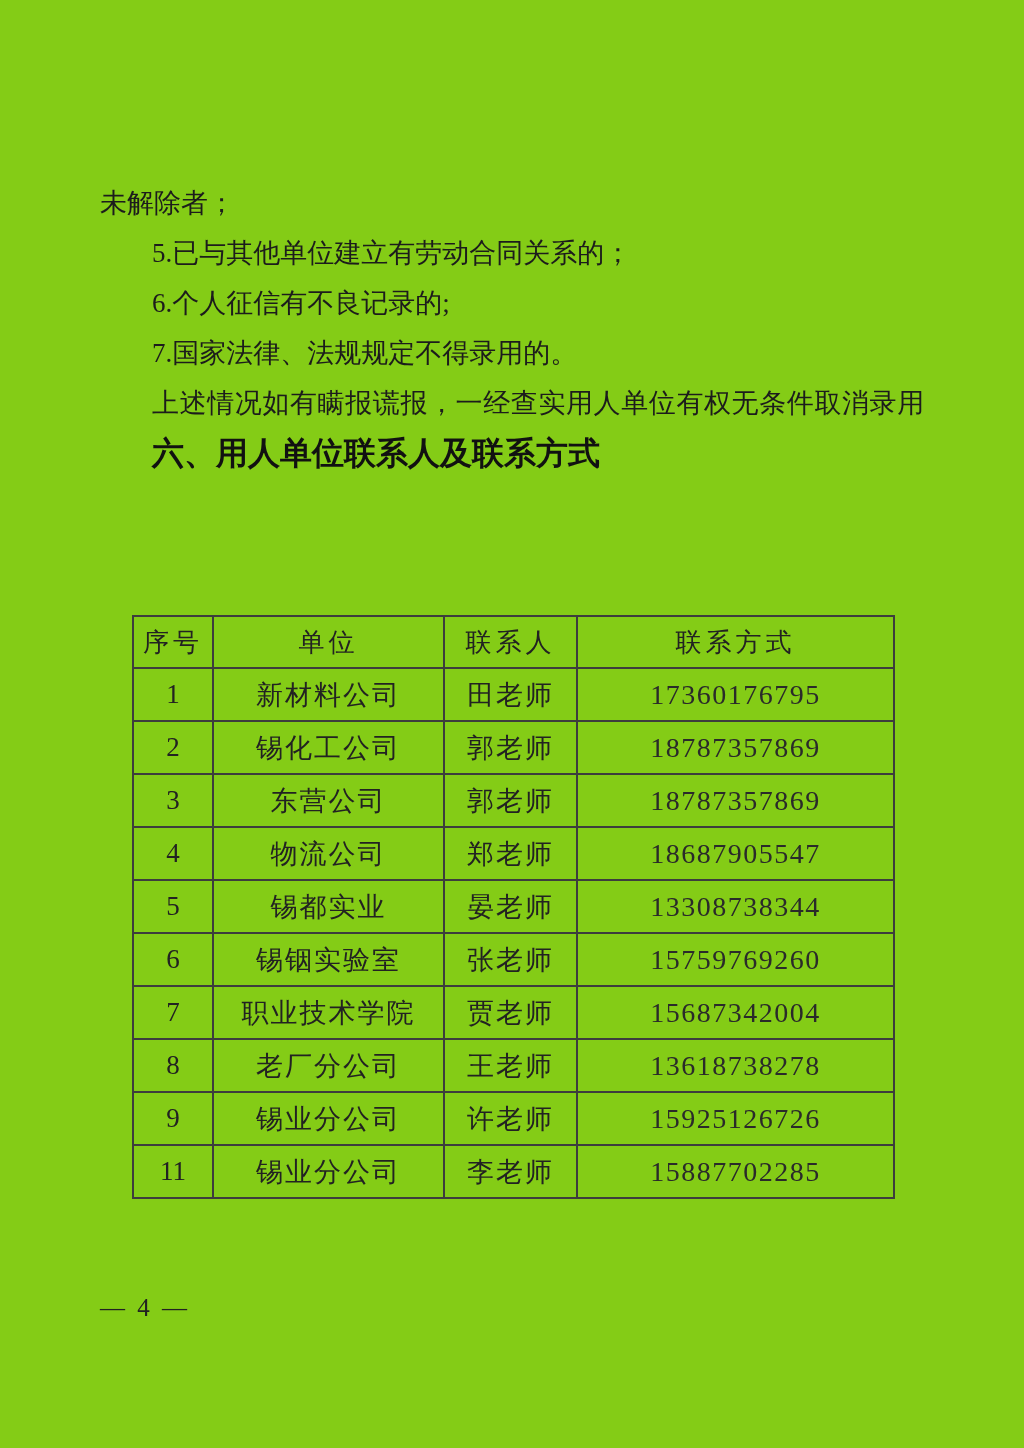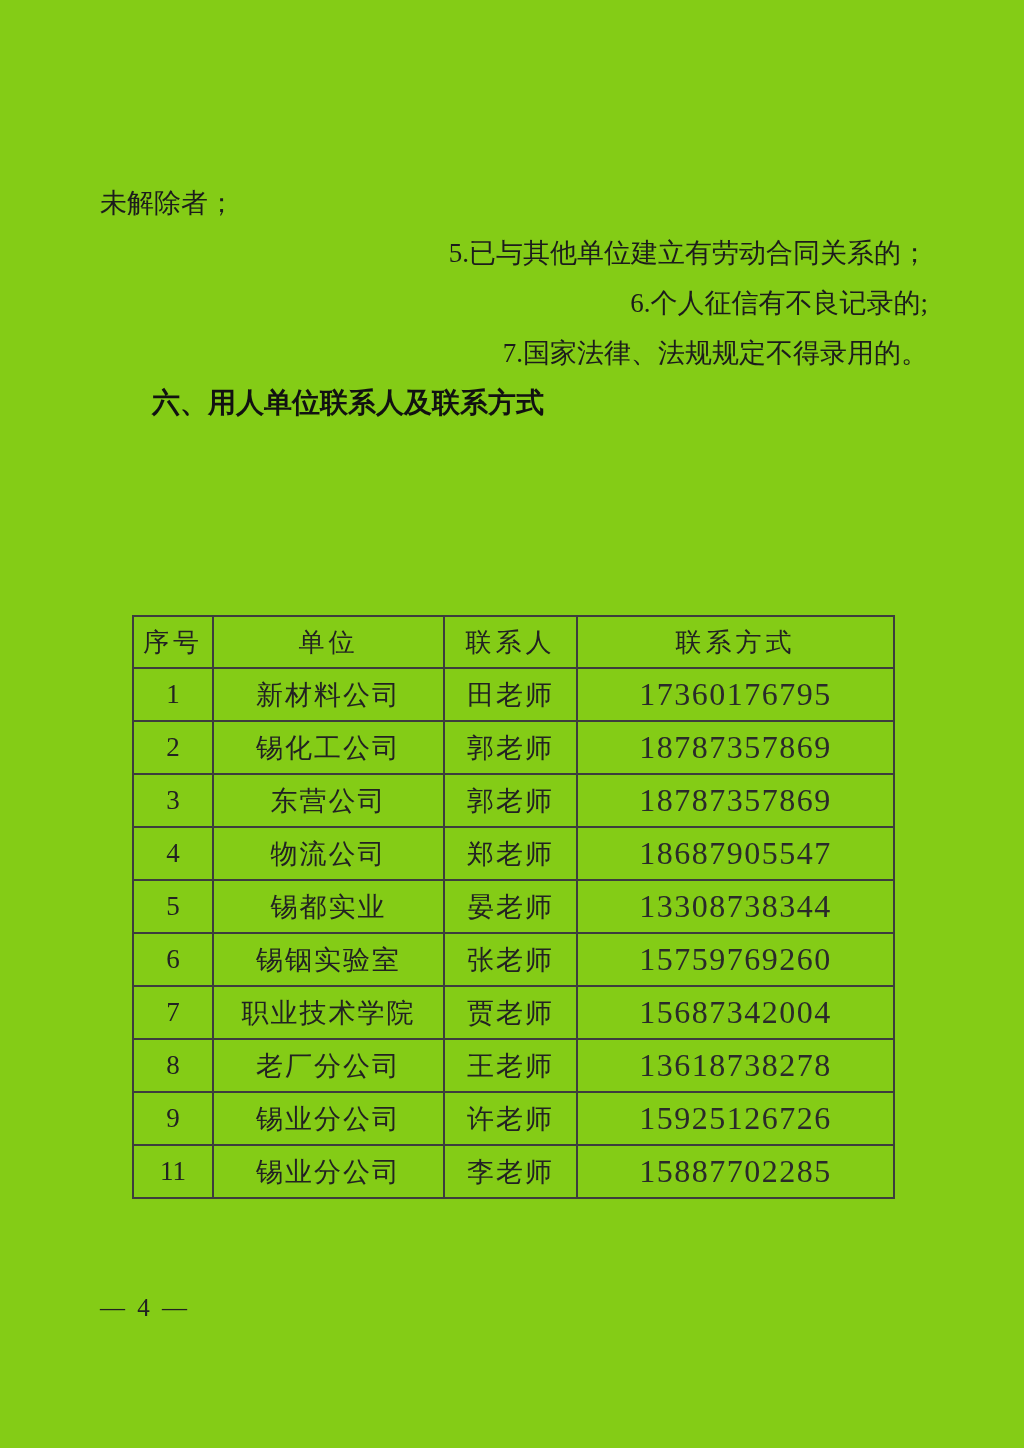--- a/index.html
+++ b/index.html
@@ -22,29 +22,28 @@
     left: 100px;
     width: 828px;
   }
   .body-line {
     font-size: 27px;
     line-height: 50px;
     white-space: nowrap;
   }
   .body-line.indent {
     padding-left: 52px;
-    text-align: right;
   }
   .body-line.stretched {
     letter-spacing: 0.6px;
   }
   .section-heading {
     font-family: "Liberation Sans", sans-serif;
     font-weight: bold;
-    font-size: 28px;
+    font-size: 32px;
     line-height: 50px;
     padding-left: 52px;
     white-space: nowrap;
     color: #111;
   }
   table.contact-table {
     position: absolute;
     top: 615px;
     left: 132px;
     width: 761px;
@@ -68,21 +67,21 @@
     letter-spacing: 4px;
   }
   .contact-table td {
     height: 51px;
   }
   .col-seq   { width: 80px;  }
   .col-unit  { width: 231px; }
   .col-person{ width: 133px; }
   .col-phone { width: 317px; }
   td.phone-cell {
-    font-size: 32px;
+    font-size: 28px;
     letter-spacing: 1.5px;
     color: #2a2a2a;
     margin-top: 39px;
   }
   td.unit-cell, td.person-cell {
     letter-spacing: 2px;
   }
   .page-number {
     position: absolute;
     top: 1294px;
@@ -97,20 +96,21 @@
 <body>
 
 <div class="page">
 
   <div class="text-block">
     <div id="body-lines">
         <div class="body-line">未解除者；</div>
         <div class="body-line indent">5.已与其他单位建立有劳动合同关系的；</div>
         <div class="body-line indent">6.个人征信有不良记录的;</div>
         <div class="body-line indent">7.国家法律、法规规定不得录用的。</div>
+        <div class="body-line indent stretched">上述情况如有瞒报谎报，一经查实用人单位有权无条件取消录用</div>
       </div>
     <div class="section-heading">六、用人单位联系人及联系方式</div>
   </div>
 
   <table class="contact-table">
     <colgroup>
       <col class="col-seq">
       <col class="col-unit">
       <col class="col-person">
       <col class="col-phone">

